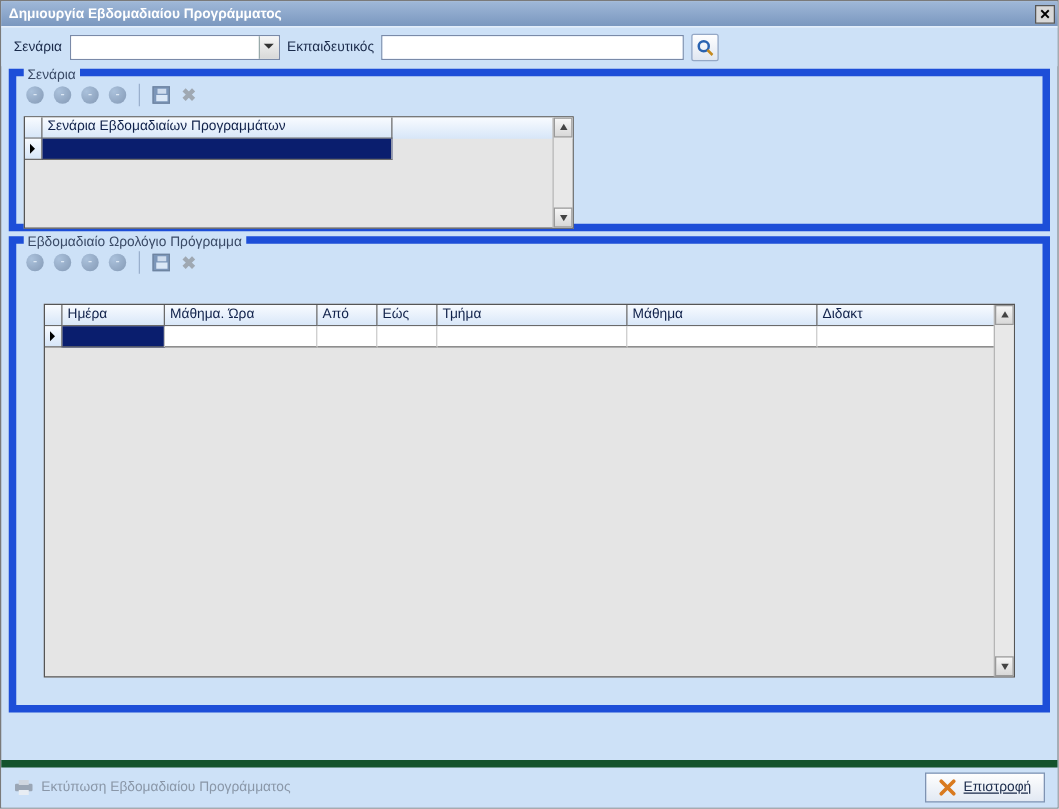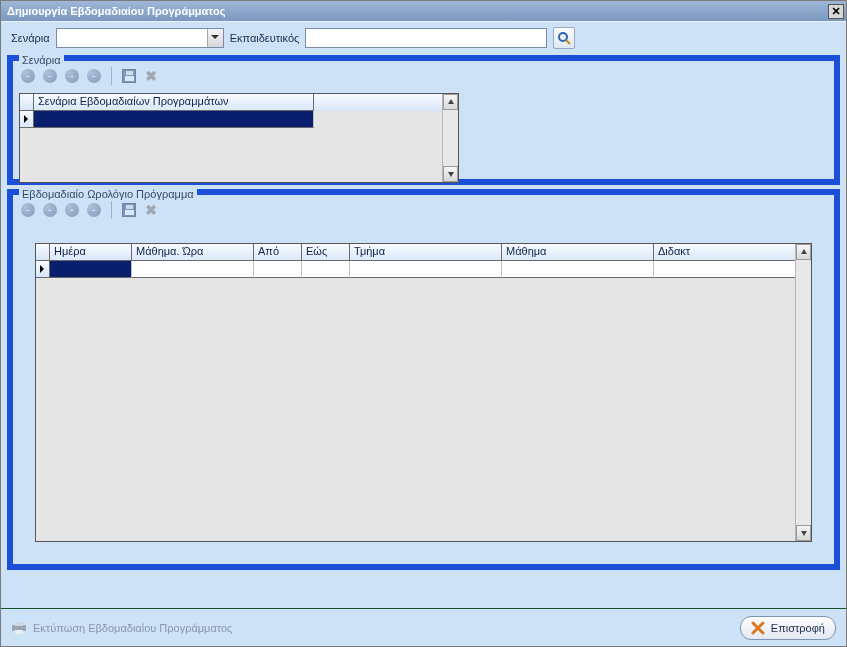--- a/index.html
+++ b/index.html
@@ -120,30 +120,30 @@
   
   #scen-grid { height: 90px; width: 440px; }
   #scen-grid .gh.col1 { width: 280px; }
   #scen-grid .cell.col1 { width: 280px; }
 
   
   #sched-box { flex: 1; display:flex; flex-direction:column; margin: 2px 6px 6px 6px; }
   #sched-grid { flex:1; margin:22px; }
 
   .footer {
-    height: 38px; background: #cde1f7; border-top:1px solid #14532d;
+    height: 38px; background: #cde1f7; border-top:6px solid #14532d;
     display:flex;align-items:center;justify-content:space-between;padding:0 10px;margin-top:32px;
   }
   .printlink {
     display:inline-flex;align-items:center;gap:6px;color:#8a97a8;cursor:default;
   }
   .btn {
     height:24px;padding:0 10px;background:linear-gradient(#fefefe,#e2e9f3);
-    border:1px solid #7f93b2;border-radius:11px;display:inline-flex;align-items:center;gap:6px;
-    cursor:pointer;color:#1a2a4a;
+    border:1px solid #7f93b2;border-radius:0;display:inline-flex;align-items:center;gap:6px;
+    cursor:pointer;color:#1a2a4a;text-decoration:underline;
   }
 
   svg { display:block; }
 </style>
 </head>
 <body>
 
 <div class="window">
 
   <div class="titlebar">

